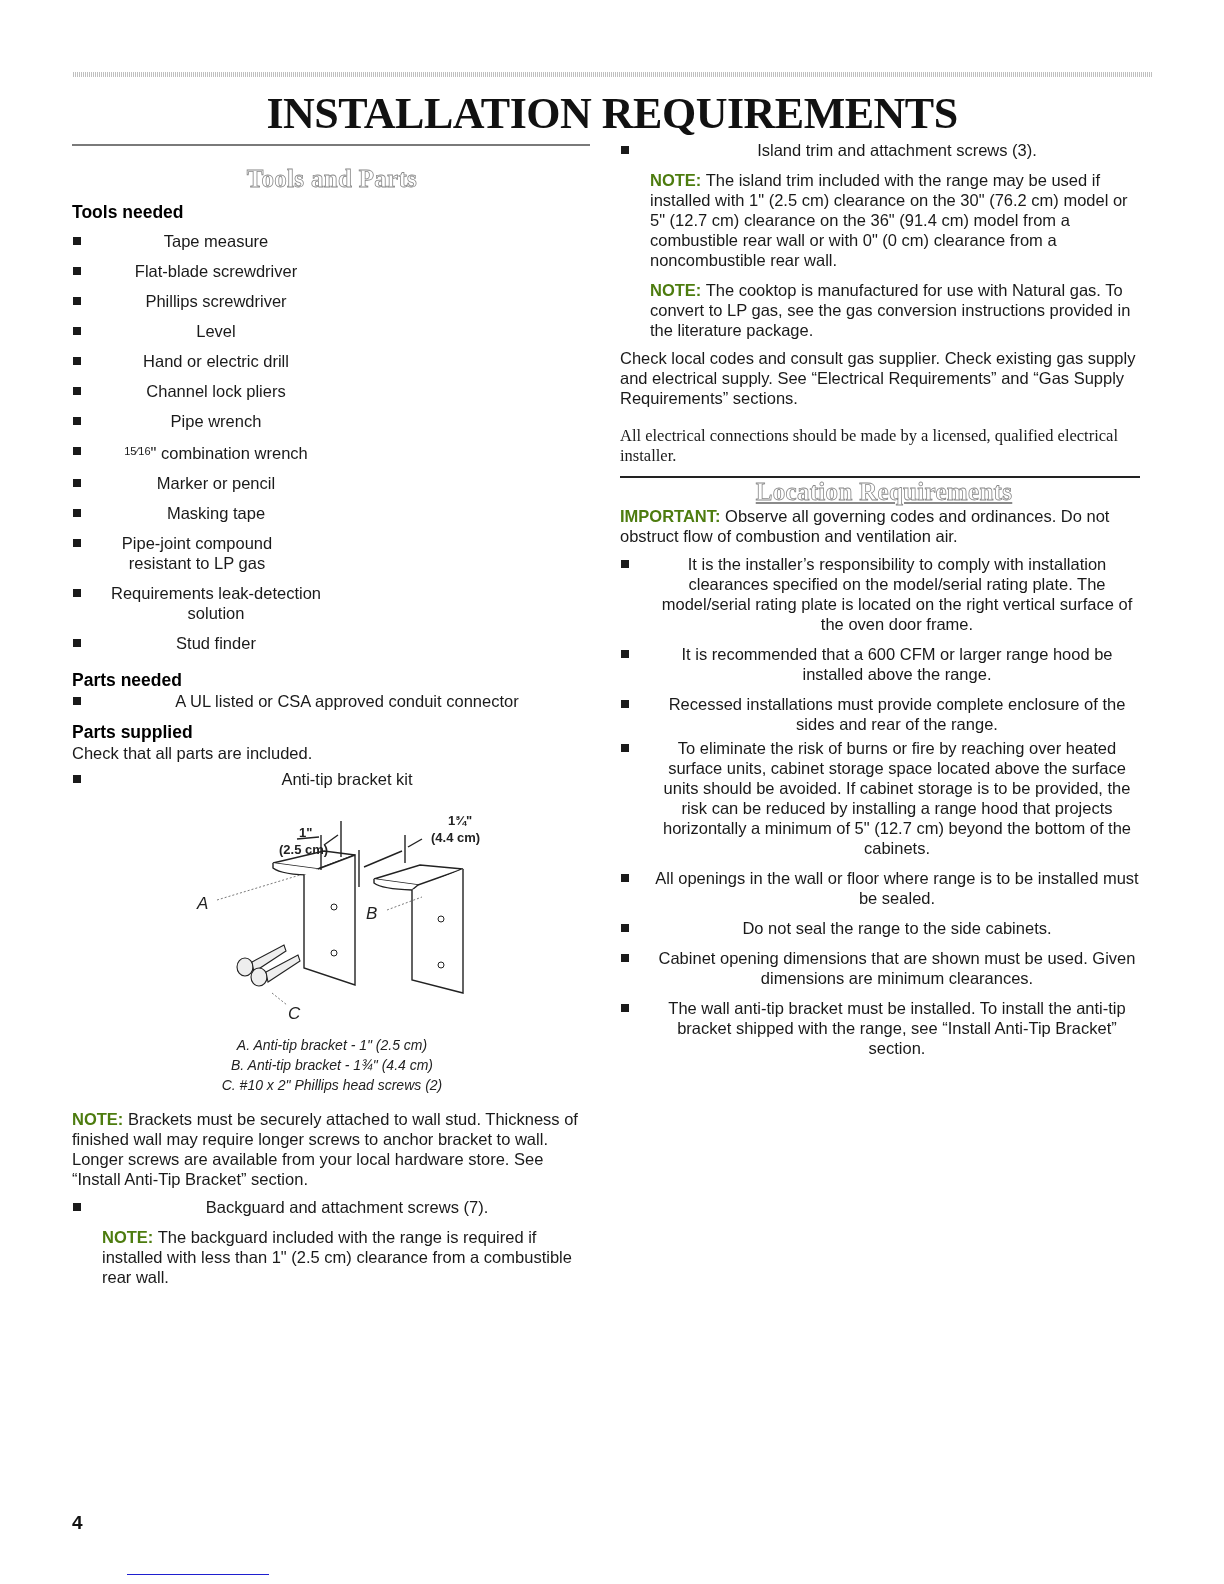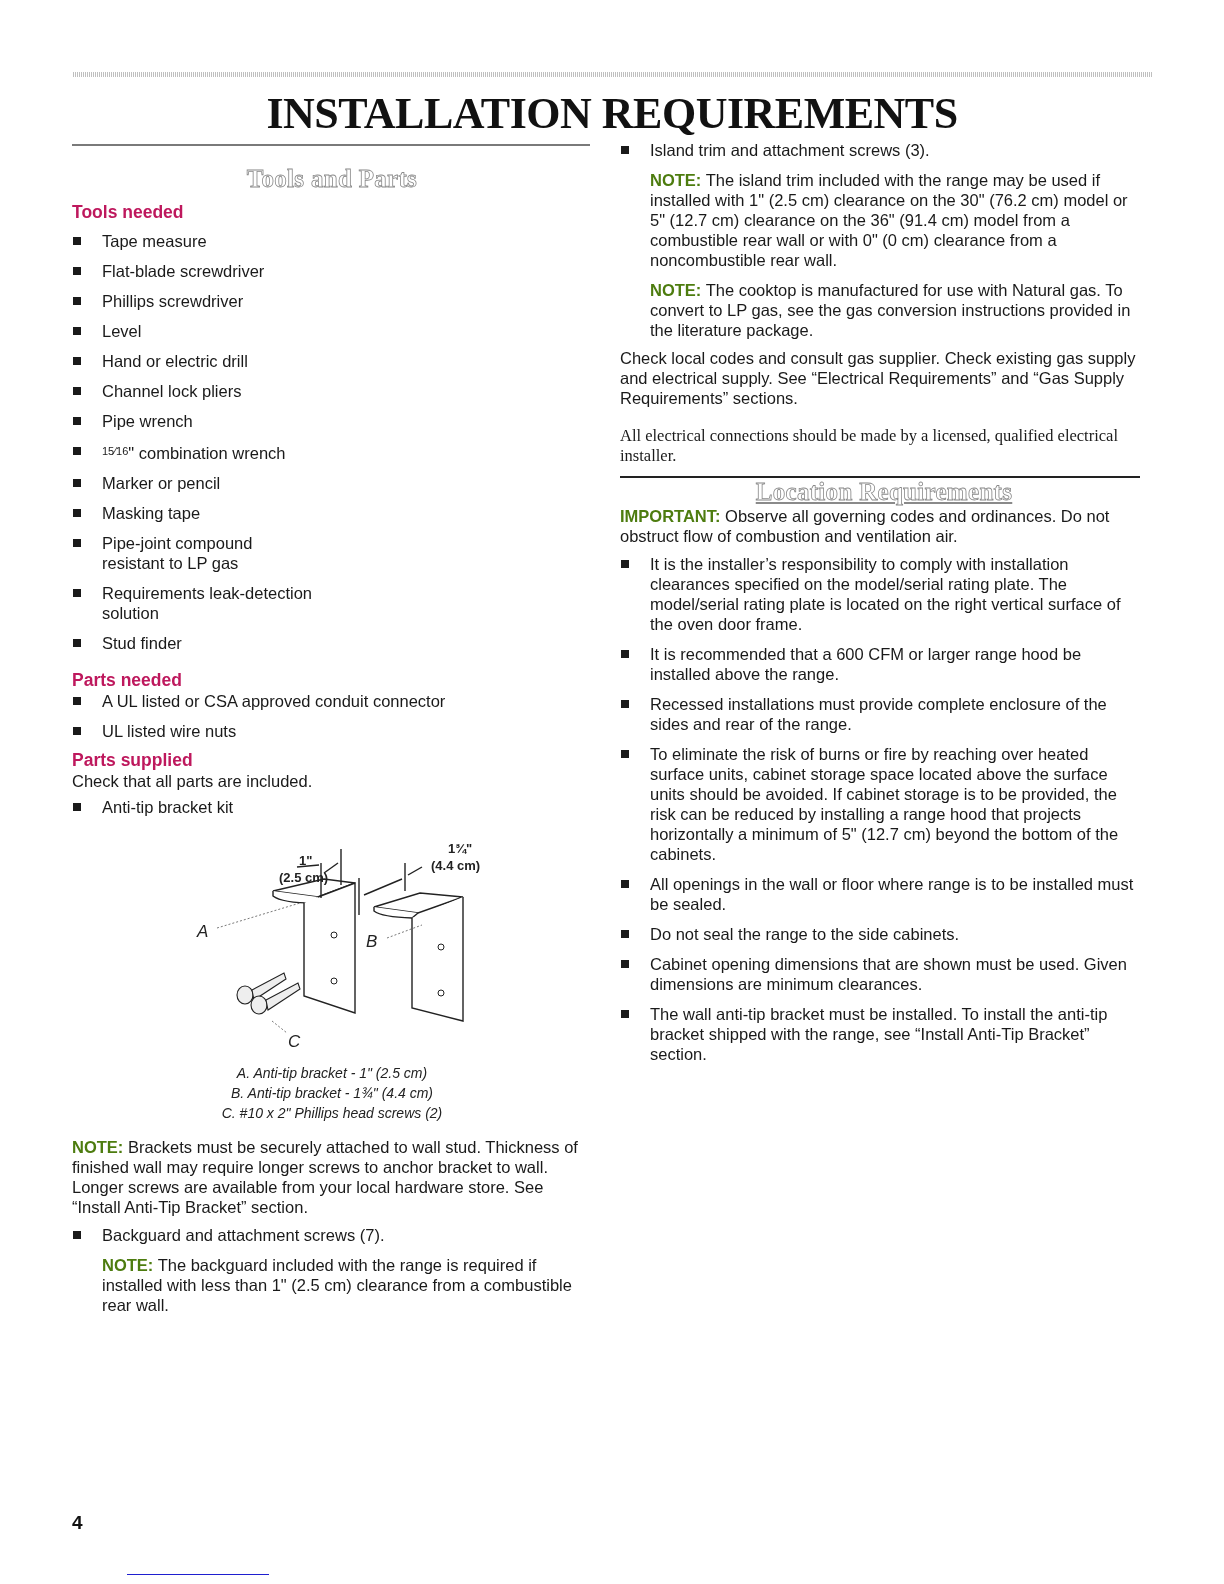--- a/index.html
+++ b/index.html
@@ -21,23 +21,23 @@
   .col-left { left: 72px; top: 144px; width: 520px; }
   .col-right { left: 624px; top: 140px; width: 520px; }
   .hrule { height: 2px; background: #7a7a7a; }
   .hrule.dark { background: #222; height: 1.5px; }
   .section-title {
     font-family: "Liberation Serif", serif; font-size: 25px; text-align: center;
     color: #ffffff; -webkit-text-stroke: 0.8px #8a8a8a; letter-spacing: 0.3px;
     margin: 0;
   }
   p { margin: 0; }
-  .sub-h { font-weight: bold; font-size: 17.5px; margin: 0; line-height: 22px; color: #be185d; }
+  .sub-h { font-weight: bold; font-size: 17.5px; margin: 0; line-height: 22px; color: #000000; }
   ul.bl { list-style: none; margin: 0; padding: 0; }
-  ul.bl li { position: relative; padding-left: 30px; }
+  ul.bl li { position: relative; padding-left: 30px; text-align: center; }
   ul.bl li::before {
     content: ""; position: absolute; left: 1px; top: 6px; width: 8px; height: 8px; background: #1a1a1a;
   }
   .tools-grid { display: flex; gap: 0; margin-top: 8px; flex-direction: column; }
   .tools-grid ul.bl { width: 258px; }
   .tools-grid ul.bl li { margin-bottom: 10px; }
   .note-indent { padding-left: 30px; }
   b.lbl { font-weight: bold; color: #4d7c0f; }
   .frac { font-size: 11px; vertical-align: 4px; }
   .figure { position: relative; width: 520px; height: 230px; margin-top: 6px; }
@@ -76,21 +76,20 @@
       <li>Masking tape</li>
       <li style="width:190px;">Pipe-joint compound resistant to LP gas</li>
       <li>Requirements leak-detection solution</li>
       <li>Stud finder</li>
     </ul>
   </div>
 
   <h3 class="sub-h" style="margin-top:6px;">Parts needed</h3>
   <ul class="bl">
     <li style="margin-bottom:10px;">A UL listed or CSA approved conduit connector</li>
-    <li>UL listed wire nuts</li>
   </ul>
 
   <h3 class="sub-h" style="margin-top:8px;">Parts supplied</h3>
   <p>Check that all parts are included.</p>
   <ul class="bl" style="margin-top:6px;">
     <li>Anti-tip bracket kit</li>
   </ul>
 
   <div class="figure">
     <svg width="520" height="230" viewBox="0 0 520 230">
@@ -168,21 +167,21 @@
 
   <div class="hrule dark" style="width:520px; margin-top:10px; margin-left:-4px;"></div>
 
   <h2 class="section-title" style="line-height:28px;text-decoration:underline;">Location Requirements</h2>
 
   <p style="margin-top:0; margin-left:-4px;"><b class="lbl">IMPORTANT:</b><span> Observe all governing codes and ordinances. Do not obstruct flow of combustion and ventilation air.</span></p>
 
   <ul class="bl" style="margin-top:8px; margin-left:-4px;">
     <li style="margin-bottom:10px;">It is the installer’s responsibility to comply with installation clearances specified on the model/serial rating plate. The model/serial rating plate is located on the right vertical surface of the oven door frame.</li>
     <li style="margin-bottom:10px;">It is recommended that a 600 CFM or larger range hood be installed above the range.</li>
-    <li style="margin-bottom:10px;">Recessed installations must provide complete enclosure of the sides and rear of the range.</li>
+    <li style="margin-bottom:4px;">Recessed installations must provide complete enclosure of the sides and rear of the range.</li>
     <li style="margin-bottom:10px;">To eliminate the risk of burns or fire by reaching over heated surface units, cabinet storage space located above the surface units should be avoided. If cabinet storage is to be provided, the risk can be reduced by installing a range hood that projects horizontally a minimum of 5" (12.7 cm) beyond the bottom of the cabinets.</li>
     <li style="margin-bottom:10px;">All openings in the wall or floor where range is to be installed must be sealed.</li>
     <li style="margin-bottom:10px;">Do not seal the range to the side cabinets.</li>
     <li style="margin-bottom:10px;">Cabinet opening dimensions that are shown must be used. Given dimensions are minimum clearances.</li>
     <li>The wall anti-tip bracket must be installed. To install the anti-tip bracket shipped with the range, see “Install Anti-Tip Bracket” section.</li>
   </ul>
 </div>
 
 <div class="page-number">4</div>
 <div class="footer-link"></div>

